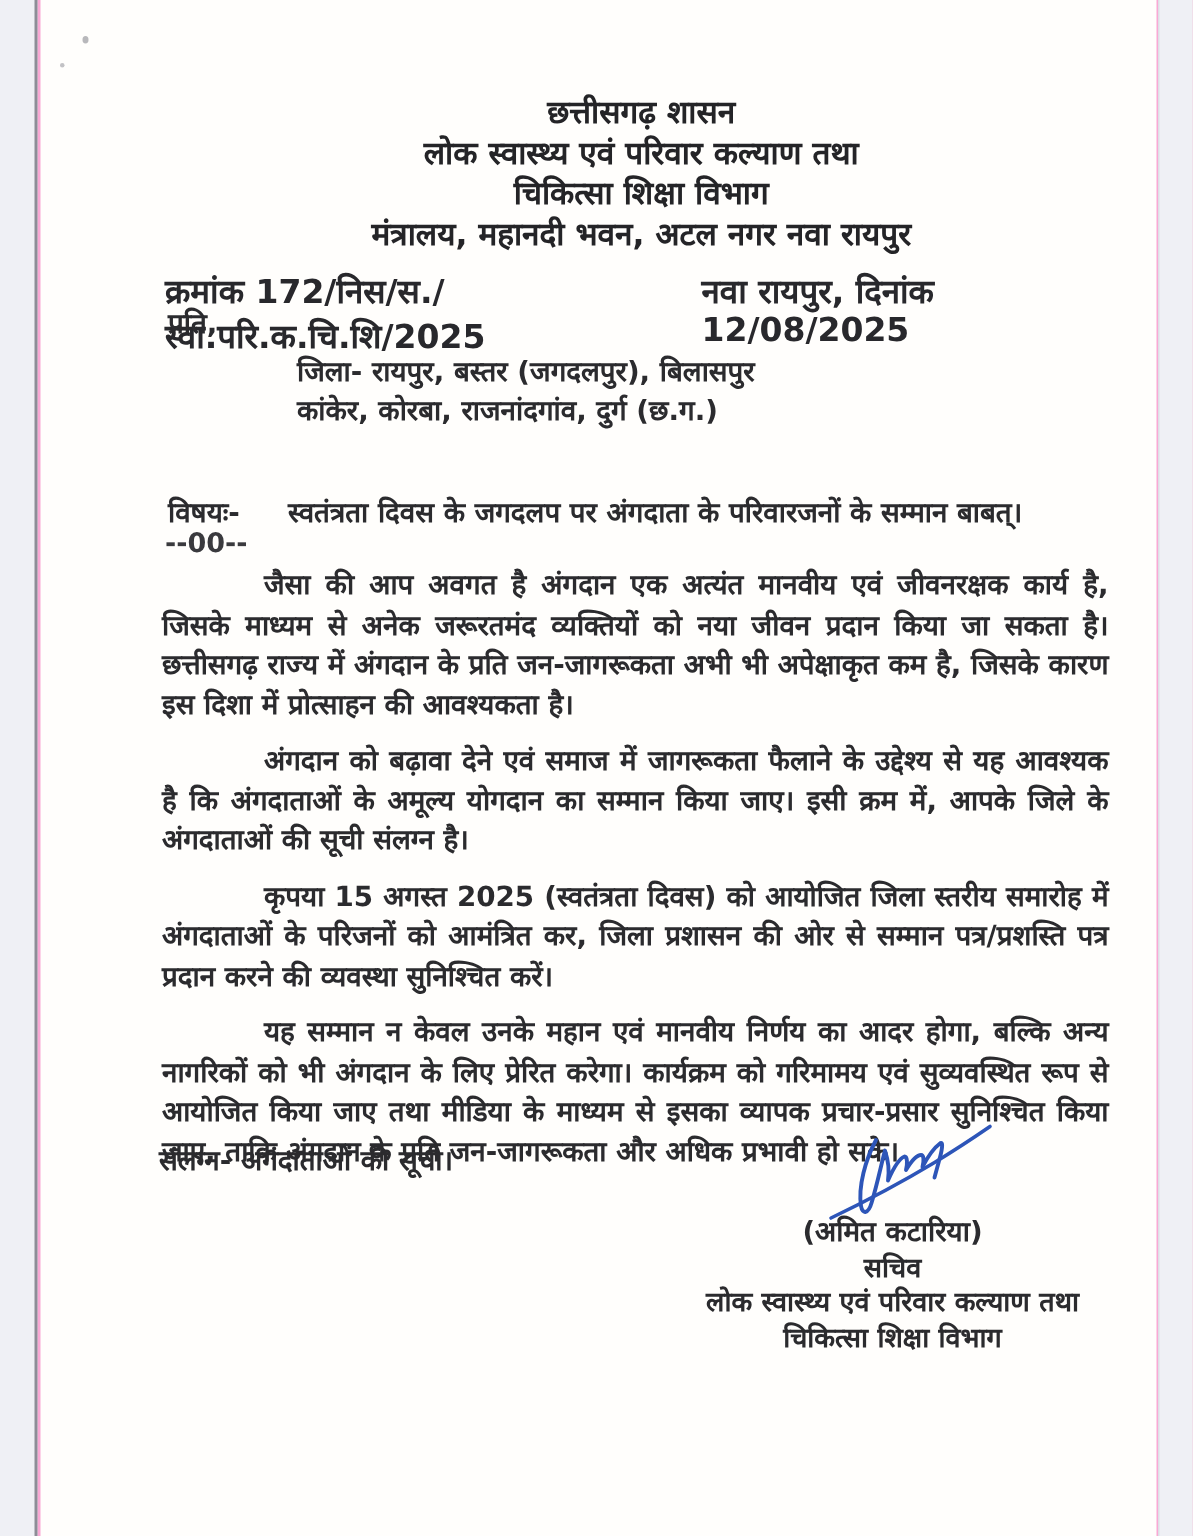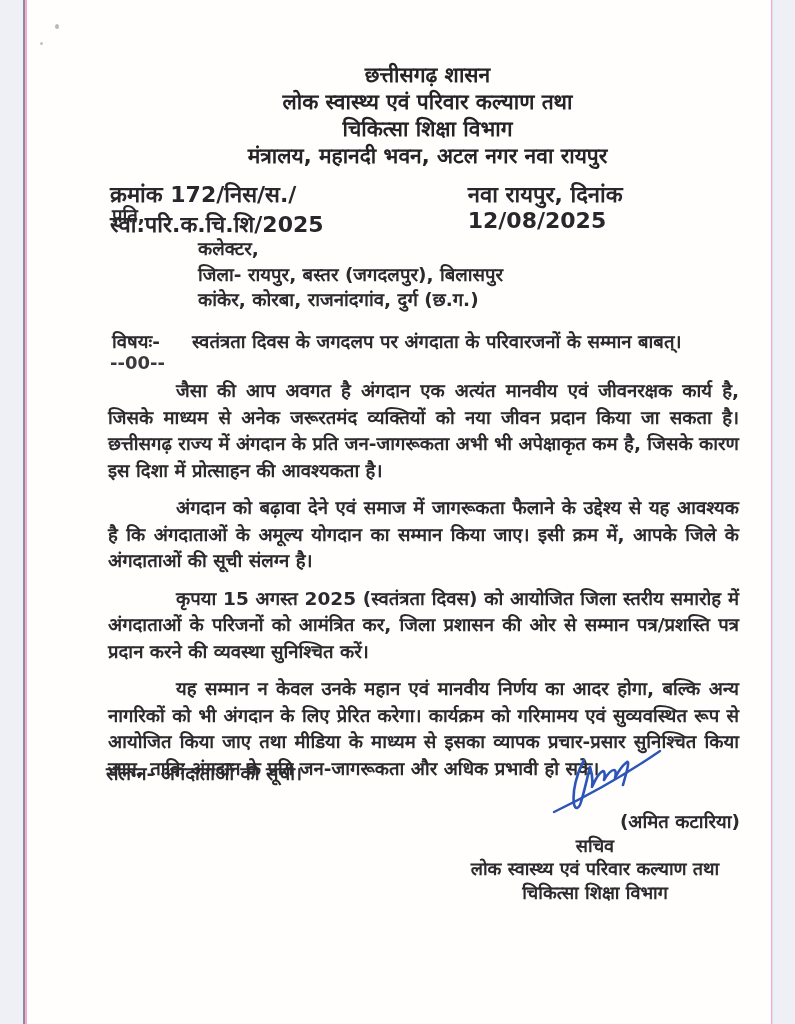--- a/index.html
+++ b/index.html
@@ -64,21 +64,21 @@
   .enclosure{
     position:absolute;left:106px;top:760px;
     font-size:18.5px;font-weight:600;
   }
   .signature-svg{position:absolute;left:550px;top:746px;width:118px;height:74px;}
   .sign-block{
     position:absolute;left:450px;top:810px;width:290px;
     text-align:center;font-size:18px;font-weight:600;line-height:23.5px;
     color:#2b2b2e;
   }
-  .sign-block .sig-name{font-weight:700;font-size:18.5px;text-align:right;}
+  .sign-block .sig-name{font-weight:700;font-size:18.5px;}
 </style>
 </head>
 <body>
 
 <div class="photo">
   <div class="strip-left"></div>
   <div class="strip-right"></div>
   <div class="paper"></div>
   <div class="speck a"></div>
   <div class="speck b"></div>
@@ -91,21 +91,20 @@
   </div>
 
   <div class="ref-row">
     <span>क्रमांक 172/निस/स./स्वा.परि.क.चि.शि/2025</span>
     <span>नवा रायपुर, दिनांक 12/08/2025</span>
   </div>
 
   <div class="salutation">प्रति,</div>
 
   <div class="addressee">
-    <div>कलेक्टर,</div>
     <div>जिला- रायपुर, बस्तर (जगदलपुर), बिलासपुर</div>
     <div>कांकेर, कोरबा, राजनांदगांव, दुर्ग (छ.ग.)</div>
   </div>
 
   <div class="subject-row">
     <span class="subject-label">विषयः-</span>
     <span>स्वतंत्रता दिवस के जगदलप पर अंगदाता के परिवारजनों के सम्मान बाबत्।</span>
   </div>
 
   <div class="divider">--00--</div>

